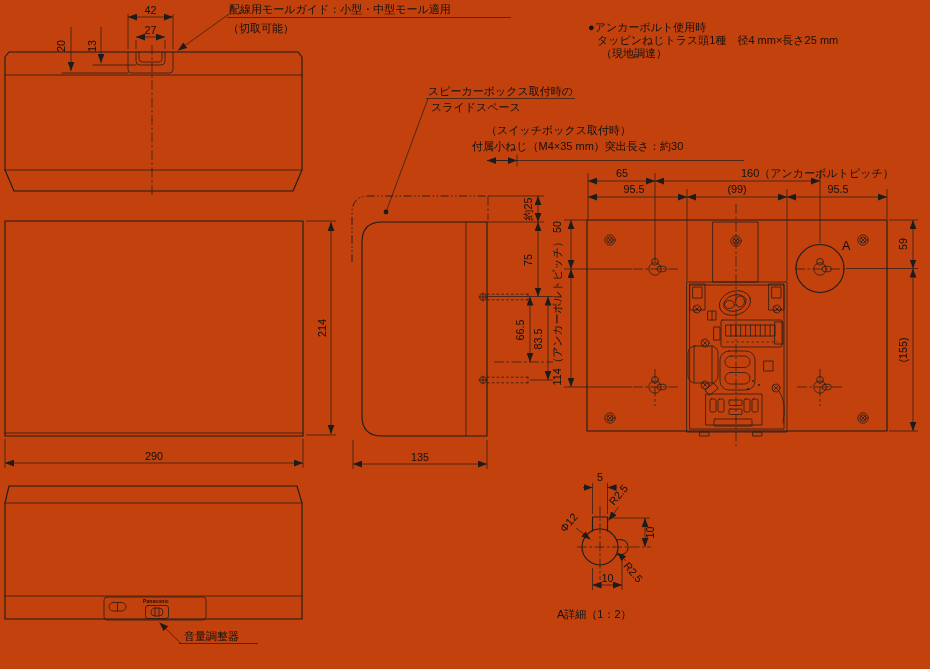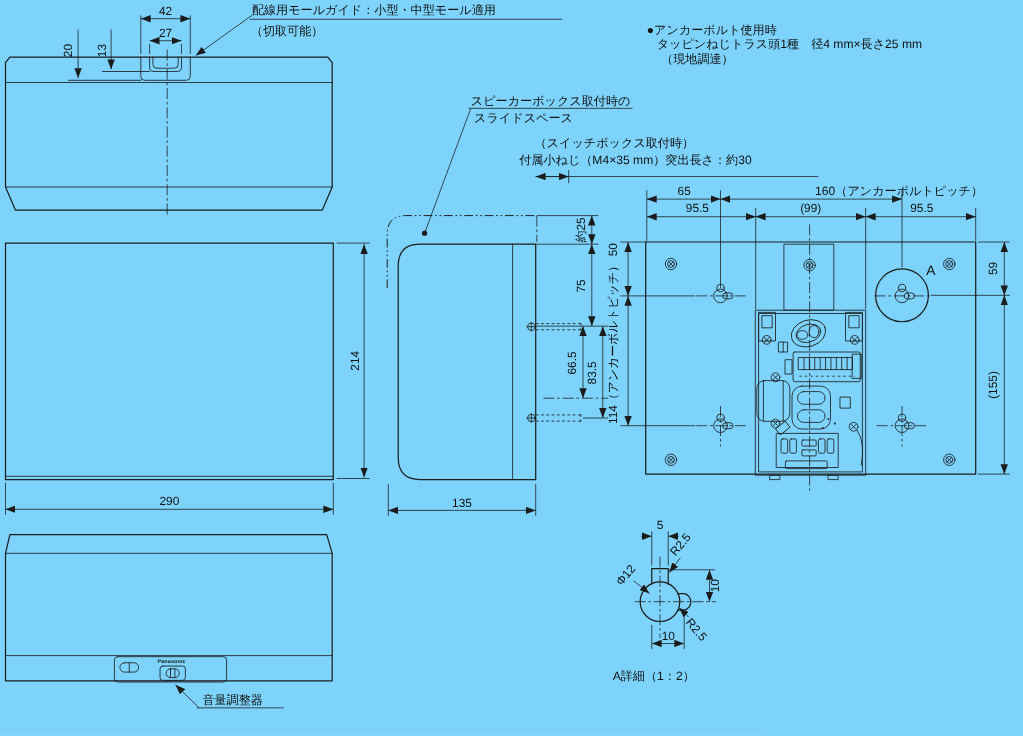--- a/index.html
+++ b/index.html
@@ -1,16 +1,16 @@
 <!DOCTYPE html>
 <html><head>
 <meta charset="utf-8">
 <style>
   html,body{margin:0;padding:0;background:#ffffff;}
-  .stage{position:relative;width:930px;height:669px;background:#7dd3fc;overflow:hidden;}
+  .stage{position:relative;width:930px;height:669px;background:#c2410c;overflow:hidden;}
   svg{display:block;font-family:"Liberation Sans","DejaVu Sans",sans-serif;}
   .o{fill:none;stroke:#1c1c1c;stroke-width:1.1;stroke-linejoin:round;stroke-linecap:round;}
   .t{fill:none;stroke:#1c1c1c;stroke-width:.75;stroke-linejoin:round;stroke-linecap:round;}
   .d{fill:none;stroke:#1c1c1c;stroke-width:.7;}
   .cl{fill:none;stroke:#1c1c1c;stroke-width:.7;stroke-dasharray:10 2.5 2.5 2.5;}
   .ph{fill:none;stroke:#1c1c1c;stroke-width:.9;stroke-dasharray:8 2.5 1.5 2.5 1.5 2.5;}
   .ds{fill:none;stroke:#1c1c1c;stroke-width:.75;stroke-dasharray:2.6 2.2;}
   .dab{marker-start:url(#as);marker-end:url(#ae);}
   .dae{marker-end:url(#ae);}
   .f{fill:#1c1c1c;stroke:none;}

